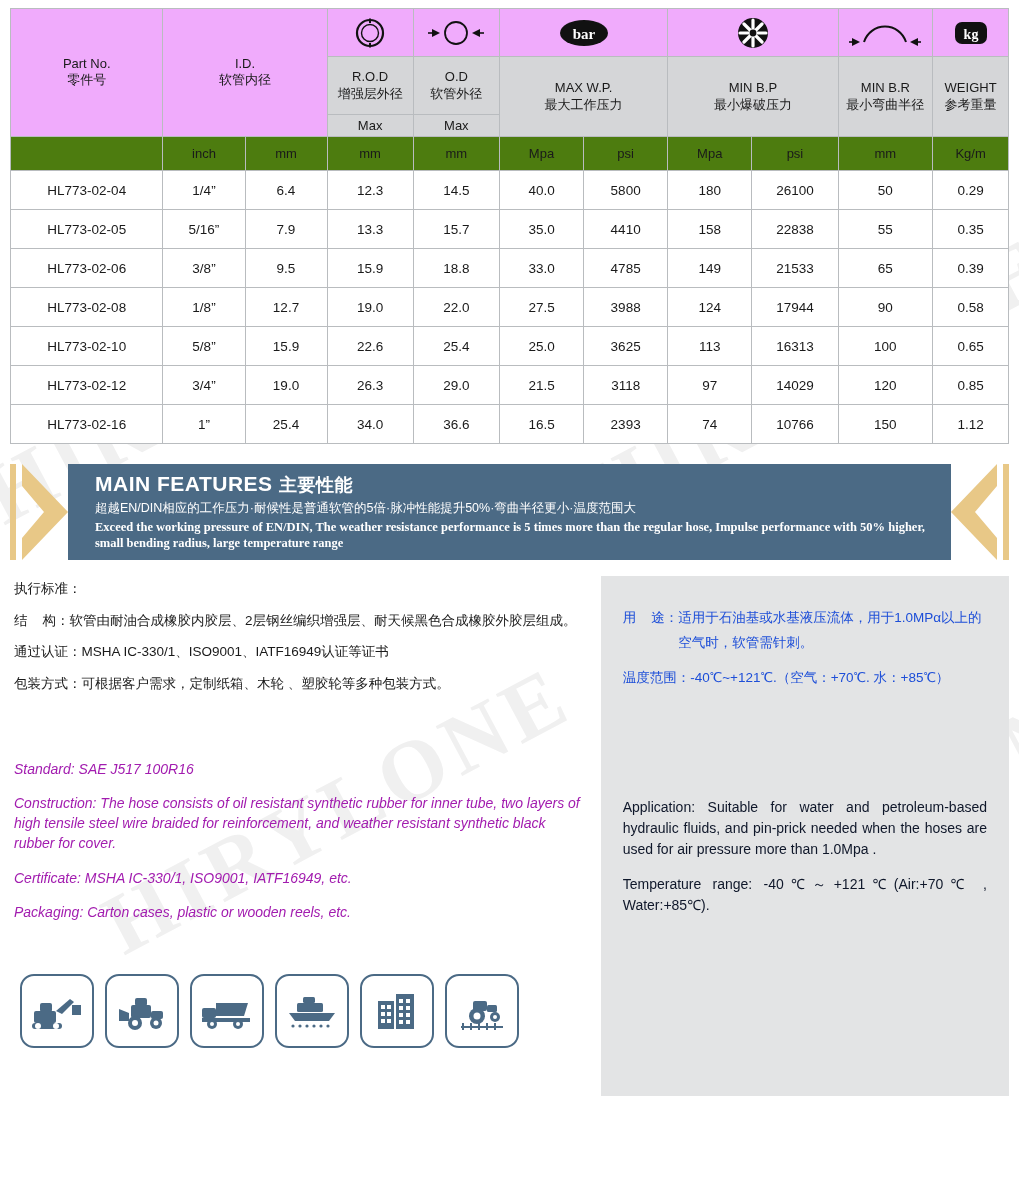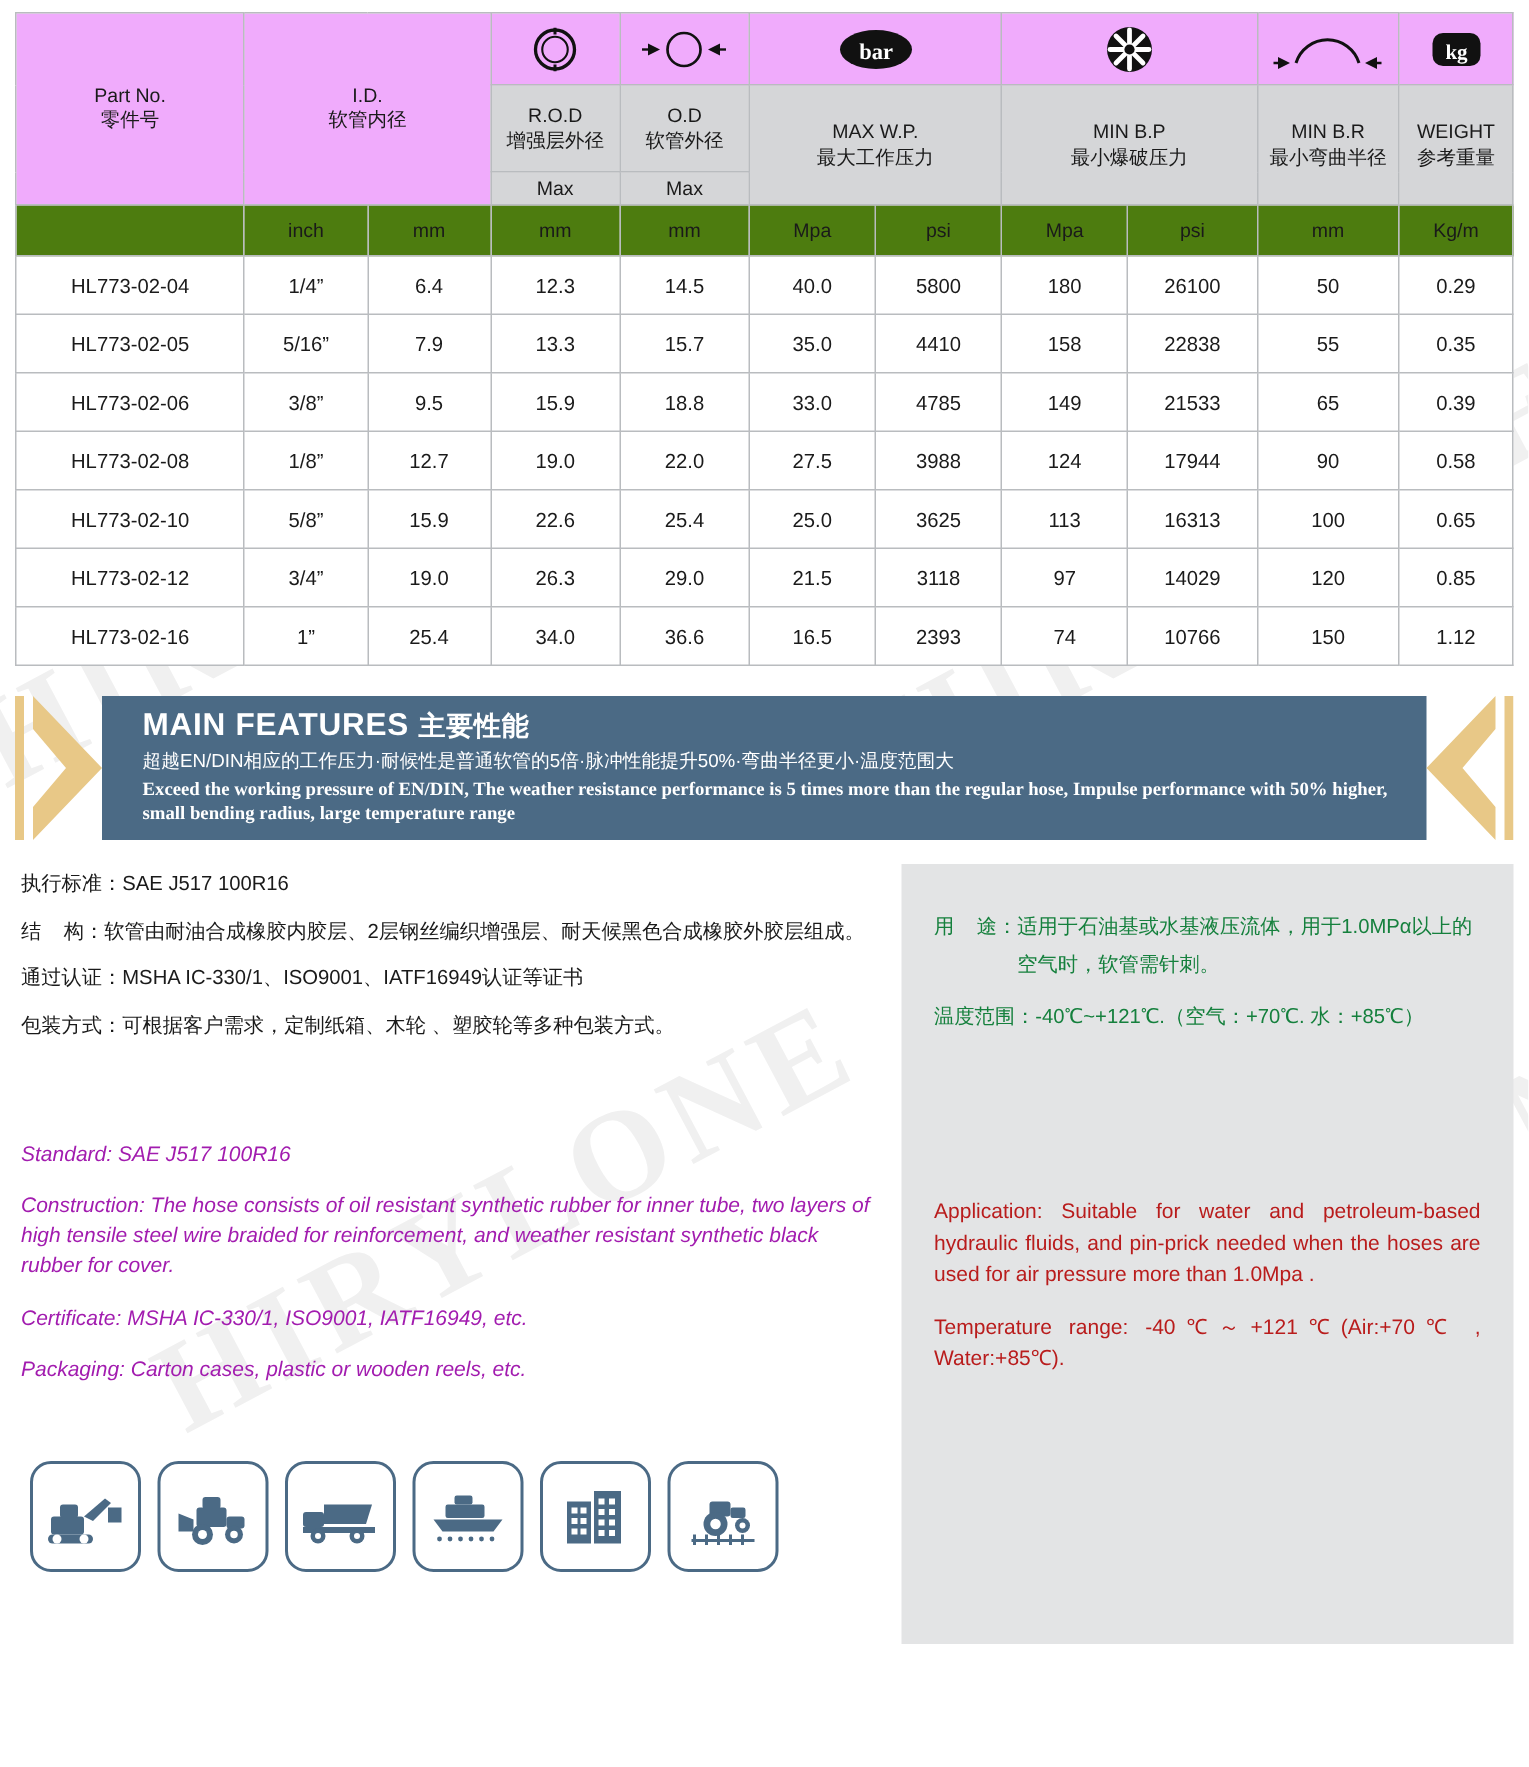--- a/index.html
+++ b/index.html
@@ -135,25 +135,25 @@
     min-height: 520px;
   }
   .cn-block { font-size: 13.5px; color: #1a1a1a; line-height: 1.9; }
   .cn-row { display: flex; margin-bottom: 6px; }
   .cn-label { white-space: pre; flex: 0 0 auto; }
   .cn-val { flex: 1 1 auto; }
   .en-block { font-size: 14px; color: #a21caf; line-height: 1.45; font-style: italic; }
   .en-block p { margin: 0 0 14px 0; }
   .gap-top { margin-top: 62px; }
 
-  .r-cn { font-size: 13.5px; line-height: 1.85; color: #15803d; }
+  .r-cn { font-size: 13.5px; line-height: 1.85; color: #1d4ed8; }
   .r-row { display: flex; margin-bottom: 10px; }
   .r-label { flex: 0 0 auto; white-space: pre; }
   .r-val { flex: 1 1 auto; }
-  .r-en { font-size: 14px; line-height: 1.5; color: #b91c1c; }
+  .r-en { font-size: 14px; line-height: 1.5; color: #0f172a; }
   .r-en p { margin: 0 0 14px 0; text-align: justify; }
   .r-gap { height: 96px; }
 
   
   .app-icons {
     display: flex;
     gap: 11px;
     margin: 52px 0 0 6px;
   }
   .app-icon {
@@ -429,21 +429,20 @@
         <div class="feat-en">Exceed the working pressure of EN/DIN, The weather resistance performance is 5 times more than the regular hose, Impulse performance with 50% higher, small bending radius, large temperature range</div>
       </div>
     </div>
 
     <div class="content">
 
       <div class="col-left">
         <div class="cn-block">
           <div class="cn-row">
             <span class="cn-label">执行标准：</span>
-            <span class="cn-val">SAE J517 100R16</span>
           </div>
           <div class="cn-row">
             <span class="cn-label">结    构：</span>
             <span class="cn-val">软管由耐油合成橡胶内胶层、2层钢丝编织增强层、耐天候黑色合成橡胶外胶层组成。</span>
           </div>
           <div class="cn-row">
             <span class="cn-label">通过认证：</span>
             <span class="cn-val">MSHA IC-330/1、ISO9001、IATF16949认证等证书</span>
           </div>
           <div class="cn-row">

